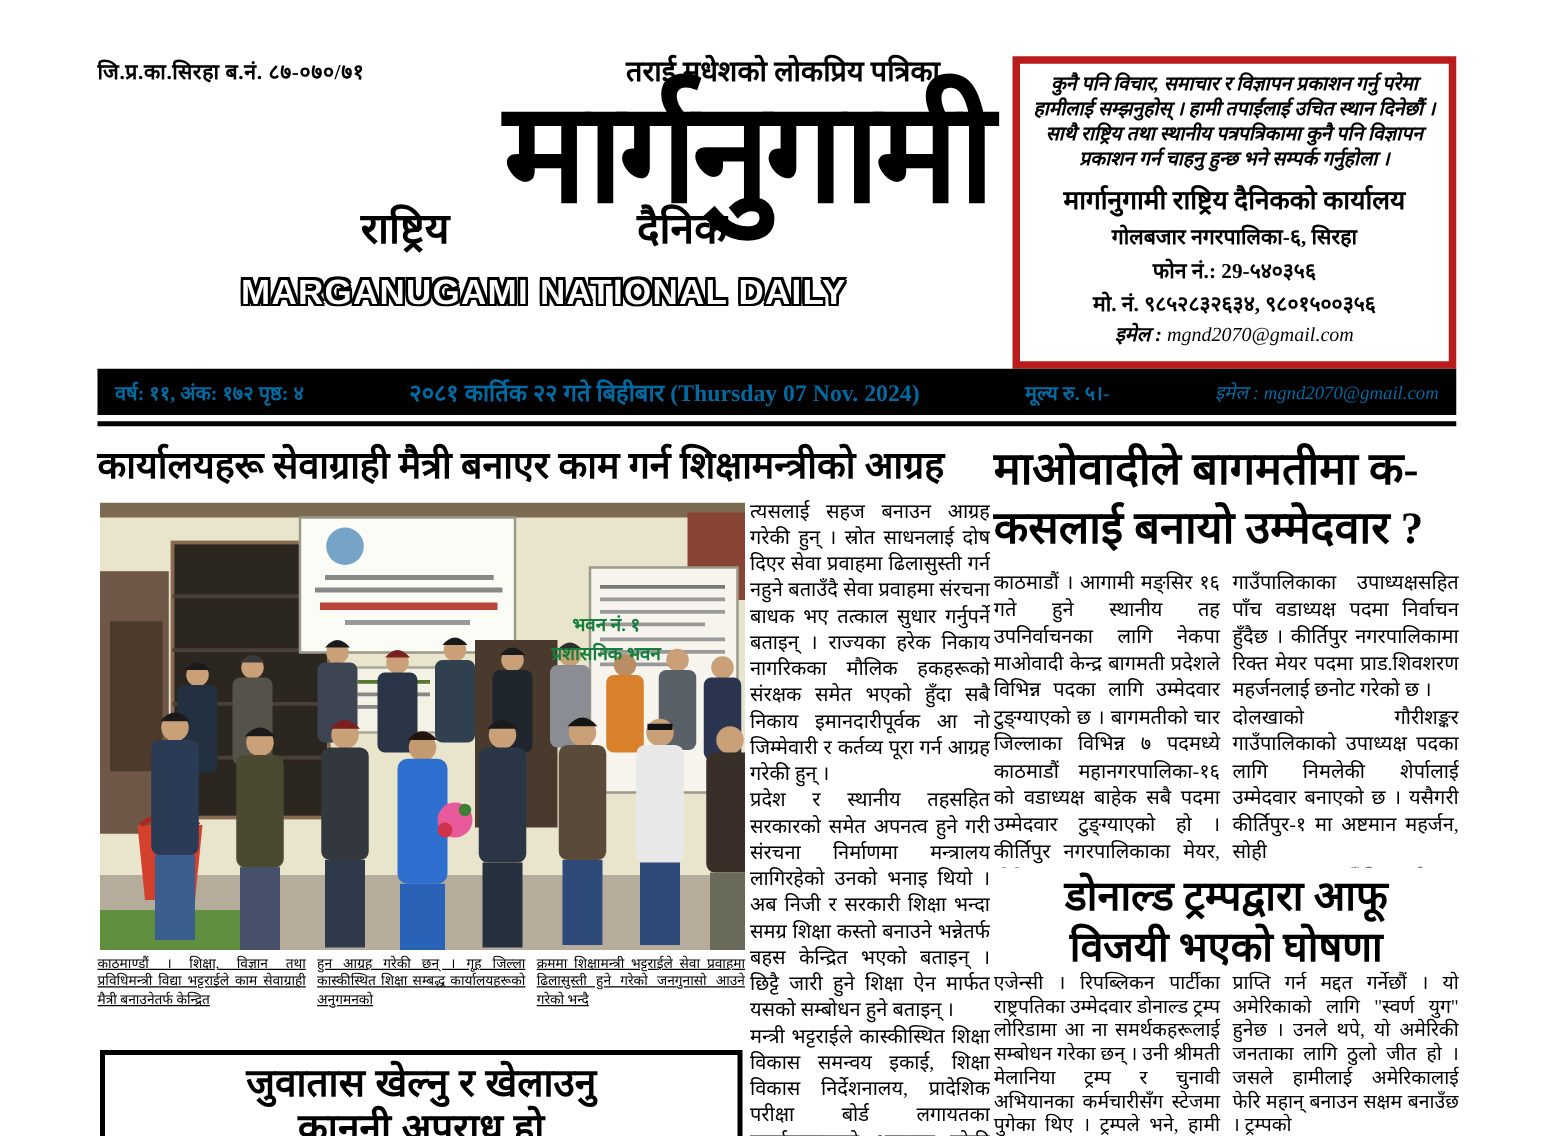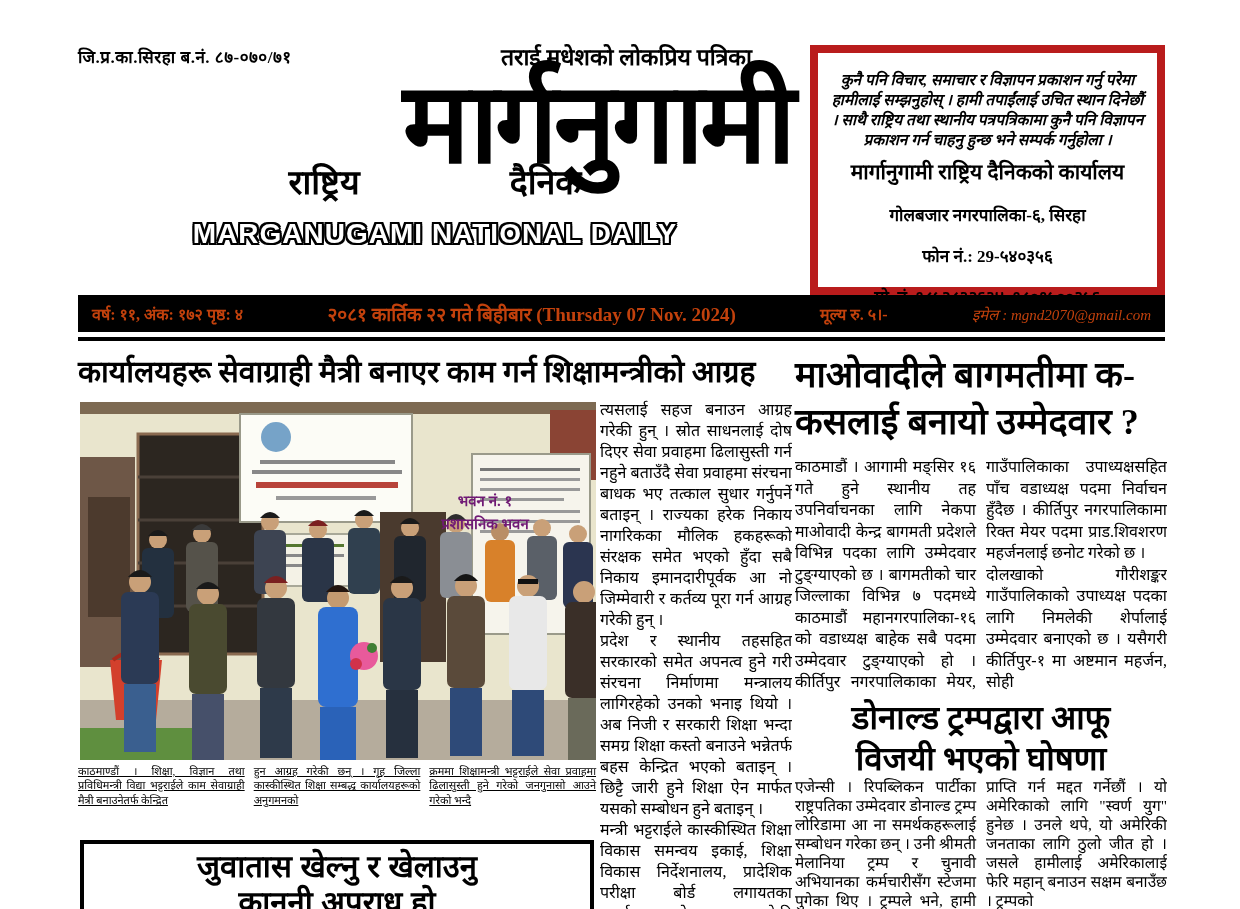--- a/index.html
+++ b/index.html
@@ -15,44 +15,44 @@
   .paper-title { font-size:112px; font-weight:bold; text-align:right; line-height:1.05;
                  letter-spacing:-4px; margin-top:-6px; white-space:nowrap; }
   .title-subrow { display:flex; justify-content:center; gap:150px; font-size:34px;
                   font-weight:bold; margin-top:-26px;text-align:right; }
   .eng-title { text-align:center; font-size:28px; font-weight:bold; letter-spacing:1px;
                font-family:"Liberation Sans", sans-serif; color:#fff; margin-top:14px;
                text-shadow:-2px -2px 0 #000, 2px -2px 0 #000, -2px 2px 0 #000, 2px 2px 0 #000,
                            0 -2px 0 #000, 0 2px 0 #000, -2px 0 0 #000, 2px 0 0 #000; }
 
   .contact-box { position:absolute; left:810px; top:45px; width:355px; height:250px;
-                 border:8px solid #b91c1c; padding:17px 9px; text-align:center; }
+                 border:6px solid #b91c1c; padding:7px 9px; text-align:center; }
   .cb-notice { font-size:15.5px; font-weight:bold; font-style:italic; line-height:1.3; }
   .cb-office { font-size:21px; font-weight:bold; margin-top:6px; }
-  .cb-addr, .cb-phone, .cb-mobile { font-size:17px; font-weight:bold; margin-top:18px;font-family:Liberation Serif, serif; }
+  .cb-addr, .cb-phone, .cb-mobile { font-size:17px; font-weight:bold; margin-top:4px;font-family:Liberation Serif, serif; }
   .cb-email { font-size:16px; font-style:italic; margin-top:2px; }
   .cb-email b { font-weight:bold; }
 
   
   .date-bar { position:absolute; left:78px; top:295px; width:1087px; height:37px;
-              background:#000; color:#c2410c; display:flex; align-items:center;
+              background:#000; color:#0369a1; display:flex; align-items:center;
               justify-content:space-between; padding:0 14px; font-weight:bold; }
   .db-issue { font-size:16px; }
   .db-date  { font-size:19px; }
   .db-price { font-size:16px; }
   .db-email { font-size:15px; font-style:italic; font-weight:normal; }
   .black-rule { position:absolute; left:78px; top:337px; width:1087px; height:4px; background:#000; }
 
   
   .lead-headline { position:absolute; left:78px; top:350px; width:714px;
                    font-size:30px; font-weight:bold; white-space:nowrap; }
   .photo { position:absolute; left:80px; top:402px; width:516px; height:358px; overflow:hidden;
            background:#e9e5cd; }
   .photo-sign { position:absolute; left:335px; top:88px; width:140px; text-align:center;
-                color:#701a75; font-weight:bold; font-size:15px; line-height:1.5; }
+                color:#15803d; font-weight:bold; font-size:15px; line-height:1.5; }
   .caption { position:absolute; left:78px; top:764px; width:518px; display:flex; gap:9px; }
   .caption div { width:167px; font-size:11px; line-height:1.3; text-align:justify;text-decoration:underline; }
 
   .notice-box { position:absolute; left:80px; top:840px; width:514px; height:120px;
                 border:4px solid #000; text-align:center; padding-top:5px; }
   .notice-box p { font-size:31px; font-weight:bold; line-height:1.15;
                   font-family:"Liberation Sans", sans-serif; }
 
   .midcol { position:absolute; left:600px; top:399px; width:192px; height:510px;
             overflow:hidden; font-size:16px; line-height:21px; text-align:justify; }

